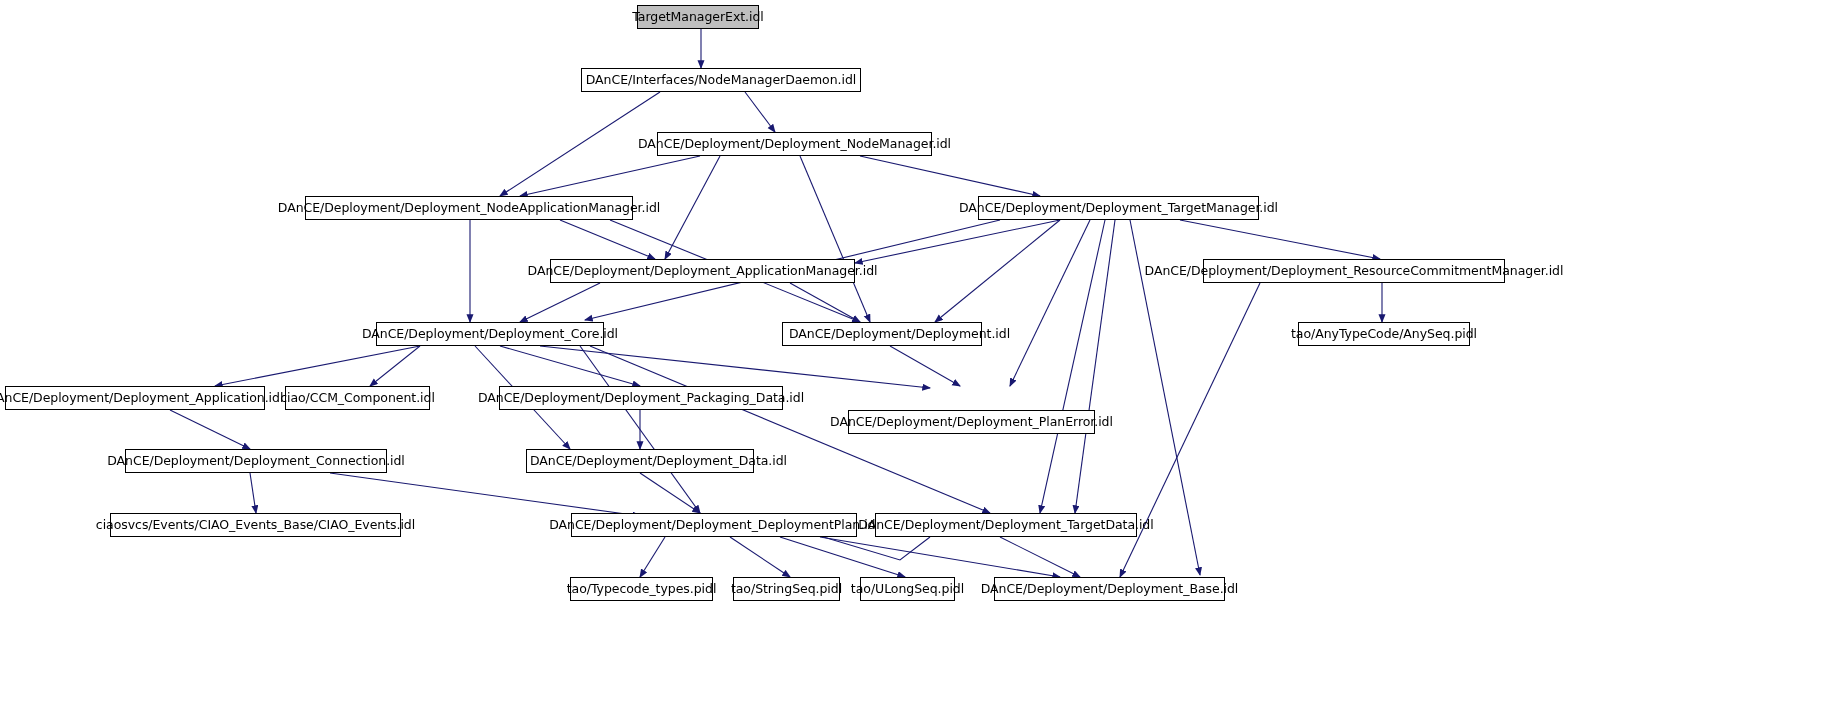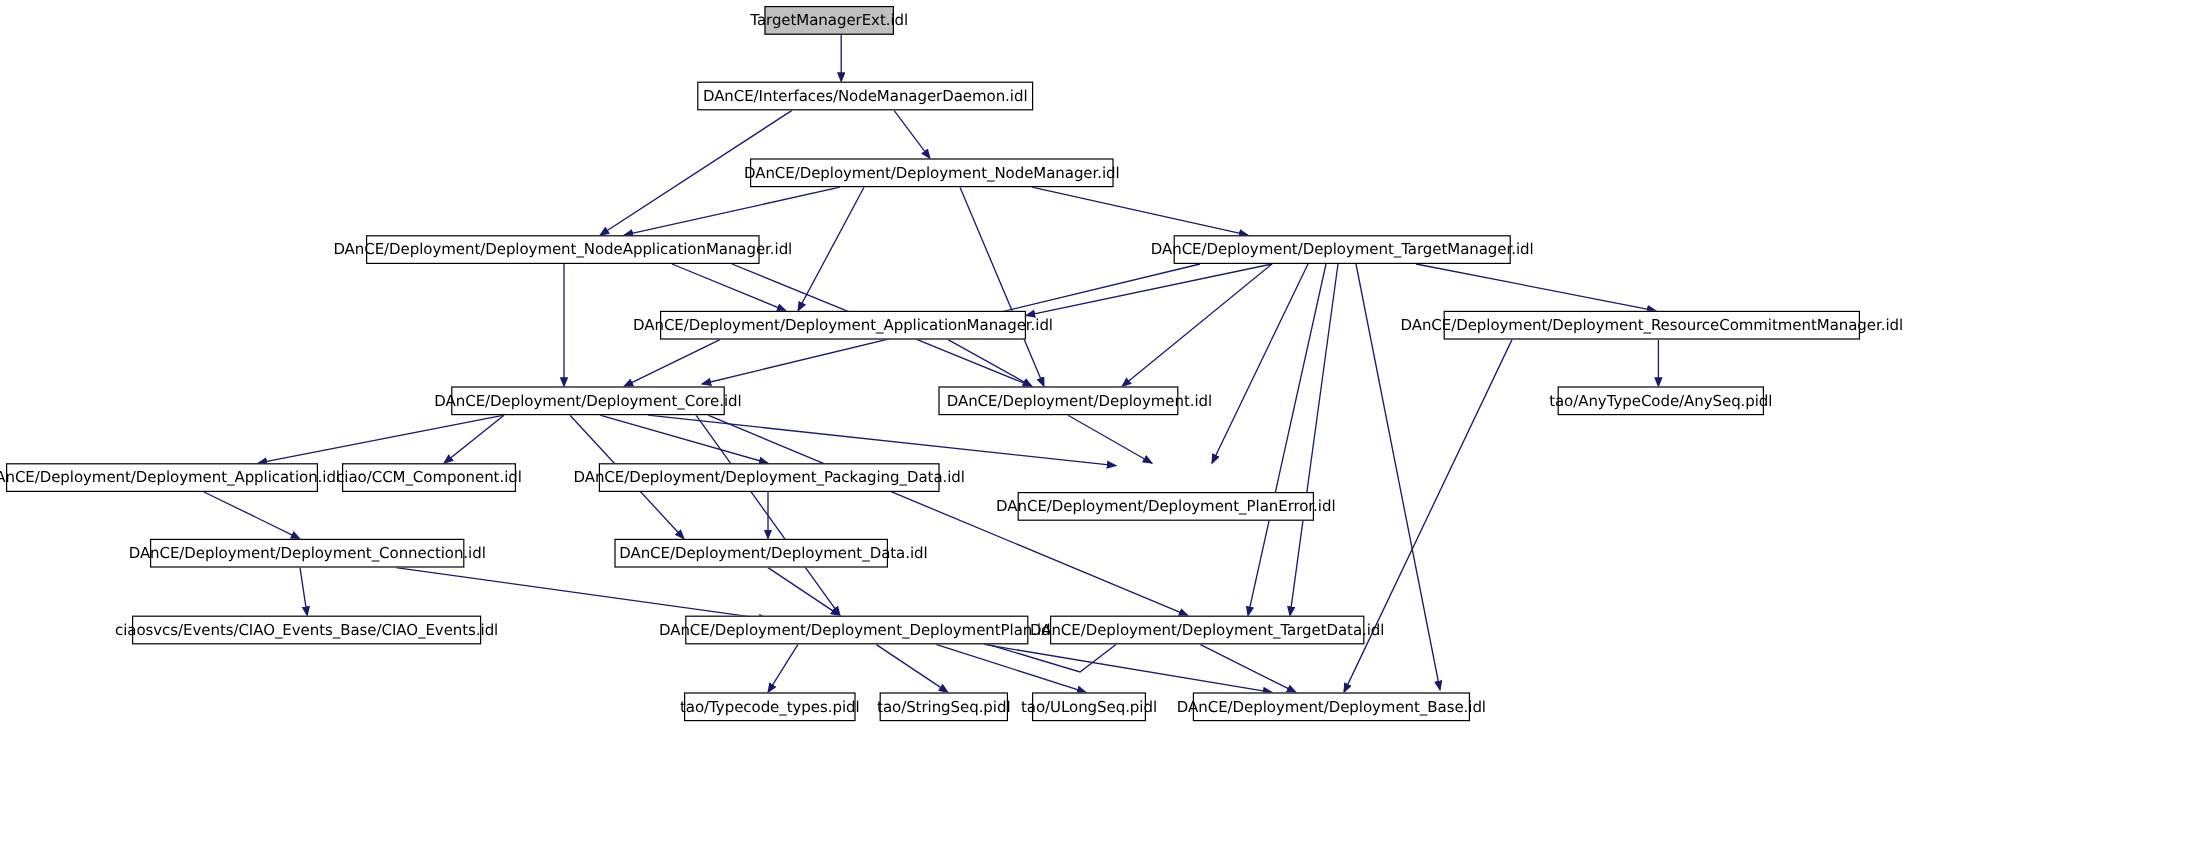--- a/index.html
+++ b/index.html
@@ -77,36 +77,36 @@
         <path d="M640,473 L700,513" marker-end="url(#arrow)" stroke="#191970"></path>
         <path d="M665,537 L640,577" marker-end="url(#arrow)" stroke="#191970"></path>
         <path d="M730,537 L790,577" marker-end="url(#arrow)" stroke="#191970"></path>
         <path d="M780,537 L905,577" marker-end="url(#arrow)" stroke="#191970"></path>
         <path d="M820,537 L1060,577" marker-end="url(#arrow)" stroke="#191970"></path>
         <path d="M1000,537 L1080,577" marker-end="url(#arrow)" stroke="#191970"></path>
         <path d="M930,537 L900,560 L800,530" marker-end="url(#arrow)" stroke="#191970"></path>
       </g>
   </svg>
   <div id="node-layer">
-      <div class="node root" style="left: 637px; top: 5px; width: 108px;">TargetManagerExt.idl</div>
+      <div class="node root" style="left: 637px; top: 5px; width: 122px;">TargetManagerExt.idl</div>
       <div class="node" style="left: 581px; top: 68px; width: 280px;">DAnCE/Interfaces/NodeManagerDaemon.idl</div>
-      <div class="node" style="left: 625px; top: 132px; width: 303px;">DAnCE/Deployment/Deployment_NodeManager.idl</div>
+      <div class="node" style="left: 657px; top: 132px; width: 275px;">DAnCE/Deployment/Deployment_NodeManager.idl</div>
       <div class="node" style="left: 305px; top: 196px; width: 328px;">DAnCE/Deployment/Deployment_NodeApplicationManager.idl</div>
       <div class="node" style="left: 978px; top: 196px; width: 281px;">DAnCE/Deployment/Deployment_TargetManager.idl</div>
       <div class="node" style="left: 550px; top: 259px; width: 305px;">DAnCE/Deployment/Deployment_ApplicationManager.idl</div>
-      <div class="node" style="left: 1203px; top: 259px; width: 347px;">DAnCE/Deployment/Deployment_ResourceCommitmentManager.idl</div>
+      <div class="node" style="left: 1203px; top: 259px; width: 302px;">DAnCE/Deployment/Deployment_ResourceCommitmentManager.idl</div>
       <div class="node" style="left: 356px; top: 322px; width: 228px; margin-left: 20px;">DAnCE/Deployment/Deployment_Core.idl</div>
       <div class="node" style="left: 782px; top: 322px; width: 200px; padding-left: 41px;">DAnCE/Deployment/Deployment.idl</div>
       <div class="node" style="left: 1298px; top: 322px; width: 172px; text-align: right;">tao/AnyTypeCode/AnySeq.pidl</div>
       <div class="node" style="left: 5px; top: 386px; width: 260px;">DAnCE/Deployment/Deployment_Application.idl</div>
       <div class="node" style="left: 285px; top: 386px; width: 145px;">ciao/CCM_Component.idl</div>
       <div class="node" style="left: 499px; top: 386px; width: 284px;">DAnCE/Deployment/Deployment_Packaging_Data.idl</div>
       <div class="node" style="left: 848px; top: 386px; width: 247px; margin-top: 24px;">DAnCE/Deployment/Deployment_PlanError.idl</div>
       <div class="node" style="left: 125px; top: 449px; width: 262px;">DAnCE/Deployment/Deployment_Connection.idl</div>
-      <div class="node" style="left: 512px; top: 449px; width: 228px; padding-left: 43px;">DAnCE/Deployment/Deployment_Data.idl</div>
+      <div class="node" style="left: 526px; top: 449px; width: 228px; padding-left: 43px;">DAnCE/Deployment/Deployment_Data.idl</div>
       <div class="node" style="left: 110px; top: 513px; width: 291px;">ciaosvcs/Events/CIAO_Events_Base/CIAO_Events.idl</div>
       <div class="node" style="left: 571px; top: 513px; width: 286px;">DAnCE/Deployment/Deployment_DeploymentPlan.idl</div>
       <div class="node" style="left: 875px; top: 513px; width: 262px;">DAnCE/Deployment/Deployment_TargetData.idl</div>
       <div class="node" style="left: 570px; top: 577px; width: 143px;">tao/Typecode_types.pidl</div>
       <div class="node" style="left: 733px; top: 577px; width: 107px;">tao/StringSeq.pidl</div>
       <div class="node" style="left: 860px; top: 577px; width: 95px;">tao/ULongSeq.pidl</div>
       <div class="node" style="left: 994px; top: 577px; width: 231px;">DAnCE/Deployment/Deployment_Base.idl</div>
     </div>
 </div>
 

